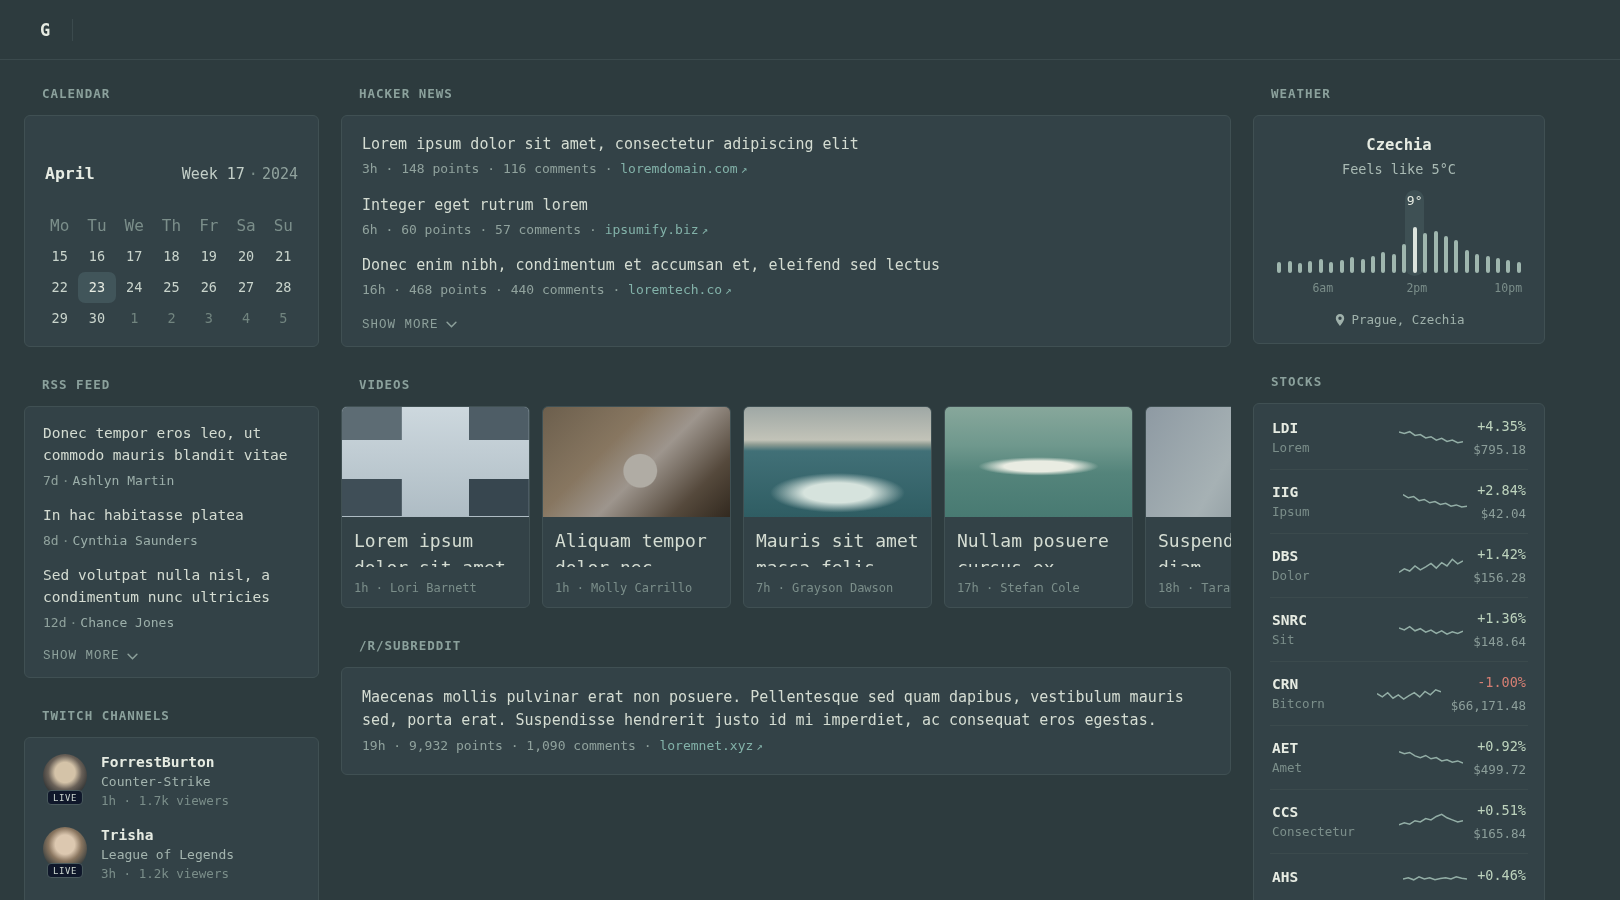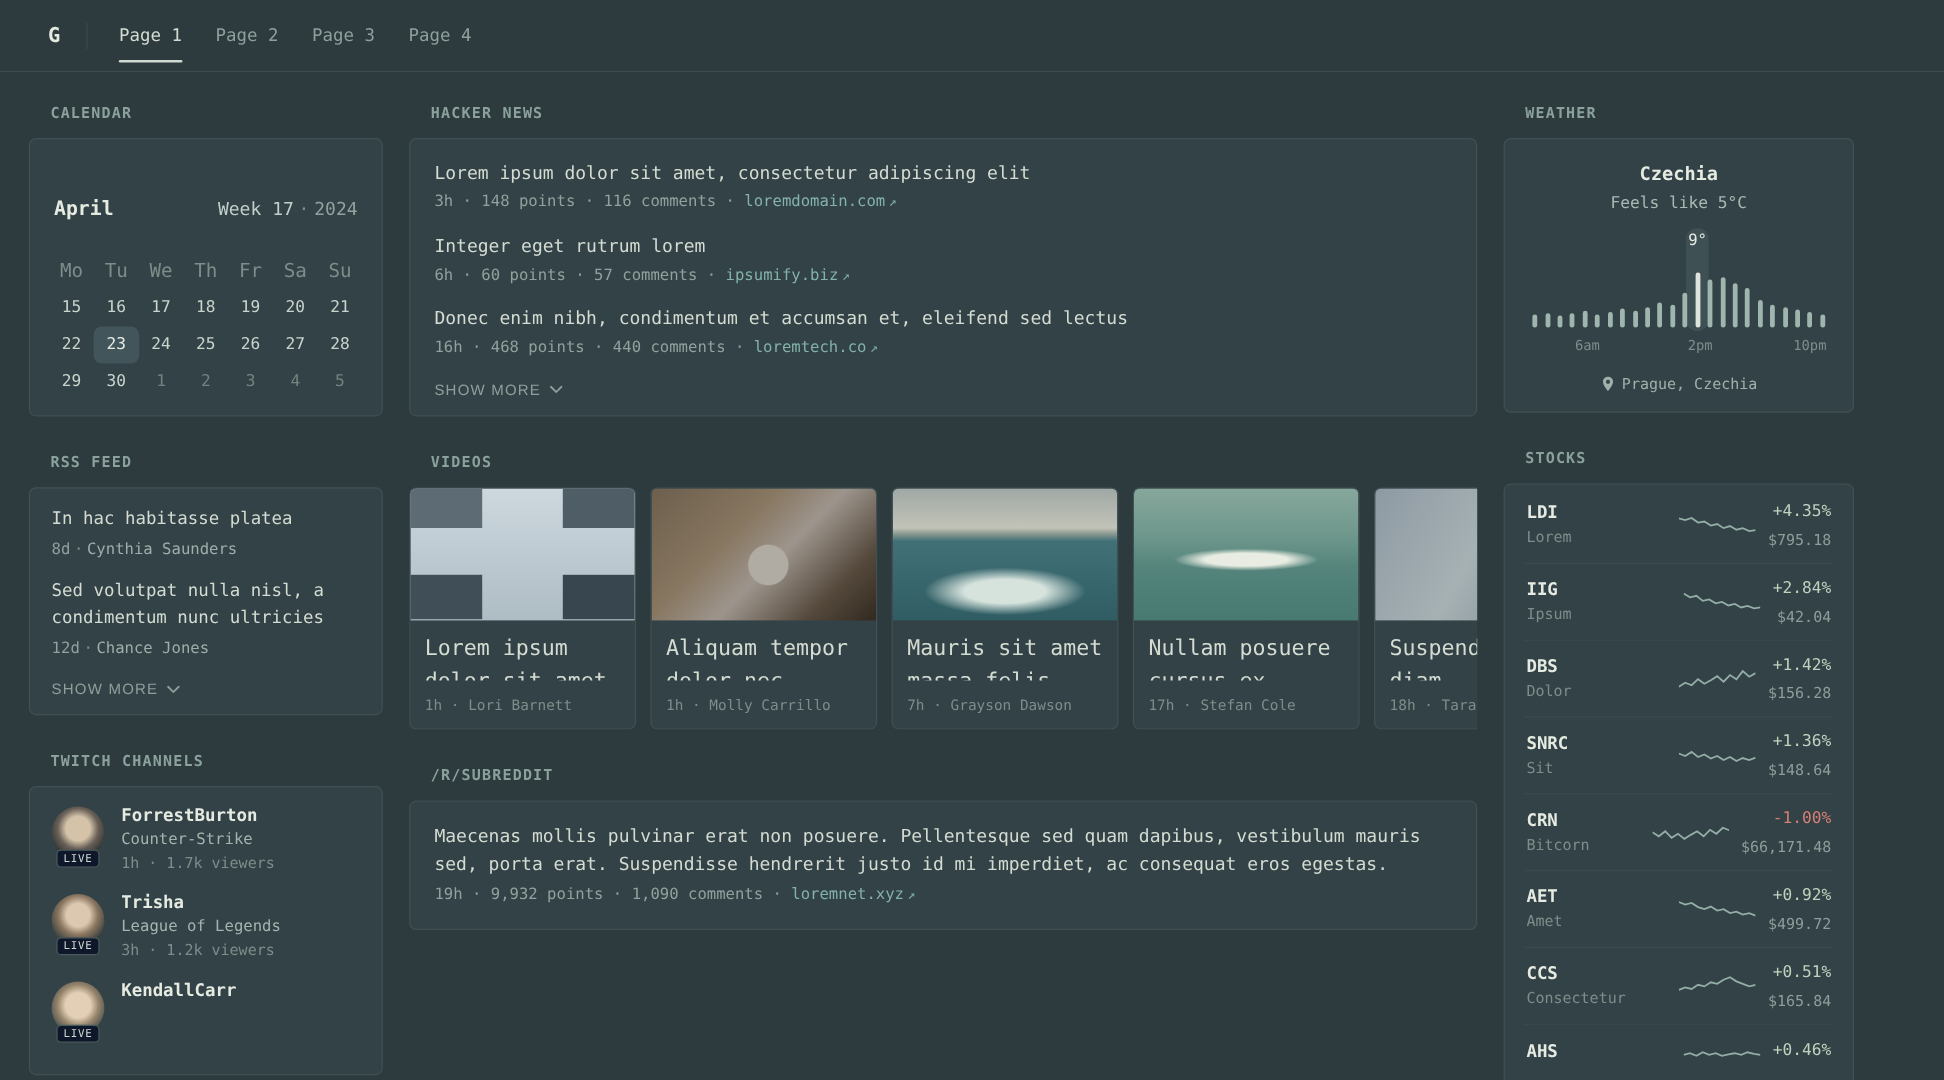--- a/index.html
+++ b/index.html
@@ -18,21 +18,21 @@
     --bar:#9fb6ae;
   }
   *{box-sizing:border-box;margin:0;padding:0;}
   html,body{background:var(--bg);}
   body{
     width:1620px;height:900px;overflow:hidden;
     font-family:"DejaVu Sans Mono","Liberation Mono",monospace;
     color:var(--text);
   }
   a{cursor:pointer;text-decoration:none;color:inherit;}
-  button{font-family:Liberation Sans, sans-serif;}
+  button{font-family:Liberation Mono, monospace;}
 
   
   .nav{height:60px;display:flex;align-items:center;padding:0 40px;border-bottom:1px solid var(--border-soft);}
   .logo{font-size:17px;font-weight:700;color:var(--bright);cursor:pointer;}
   .nav-sep{width:1px;height:22px;background:var(--border-soft);margin:0 26px 0 22px;}
   .tabs{display:flex;gap:28px;height:100%;align-items:stretch;}
   .tab{display:flex;align-items:center;color:#8da09b;font-size:14.5px;position:relative;}
   .tab.active{color:var(--text);}
   .tab.active::after{content:"";position:absolute;left:0;right:0;bottom:7px;height:2px;background:#cfd9cf;border-radius:1px;}
 
@@ -134,26 +134,20 @@
   .s-change{font-size:13.5px;color:var(--pos);}
   .s-change.neg{color:var(--neg);}
   .s-price{font-size:12.5px;color:#8c9e9a;margin-top:8px;}
 </style>
 </head>
 <body>
 
 <header class="nav">
   <div class="logo">G</div>
   <div class="nav-sep"></div>
-  <nav class="tabs">
-    <a class="tab active">Page 1</a>
-    <a class="tab">Page 2</a>
-    <a class="tab">Page 3</a>
-    <a class="tab">Page 4</a>
-  </nav>
 </header>
 
 <main class="main">
 
   <aside>
 
     <section class="widget">
       <h2 class="wtitle">CALENDAR</h2>
       <div class="card cal">
         <div class="cal-head">
@@ -194,20 +188,26 @@
           <span class="day out">4</span>
           <span class="day out">5</span>
         </div>
       </div>
     </section>
 
     <section class="widget">
       <h2 class="wtitle">RSS FEED</h2>
       <div class="card pad-card">
         <article class="rss-item">
+          <a class="rss-title">Donec tempor eros leo, ut commodo mauris blandit vitae</a>
+          <div class="meta">
+            <span>7d</span><span class="sep">·</span><span class="meta-author">Ashlyn Martin</span>
+          </div>
+        </article>
+        <article class="rss-item">
           <a class="rss-title">In hac habitasse platea</a>
           <div class="meta">
             <span>8d</span><span class="sep">·</span><span class="meta-author">Cynthia Saunders</span>
           </div>
         </article>
         <article class="rss-item">
           <a class="rss-title">Sed volutpat nulla nisl, a condimentum nunc ultricies</a>
           <div class="meta">
             <span>12d</span><span class="sep">·</span><span class="meta-author">Chance Jones</span>
           </div>

